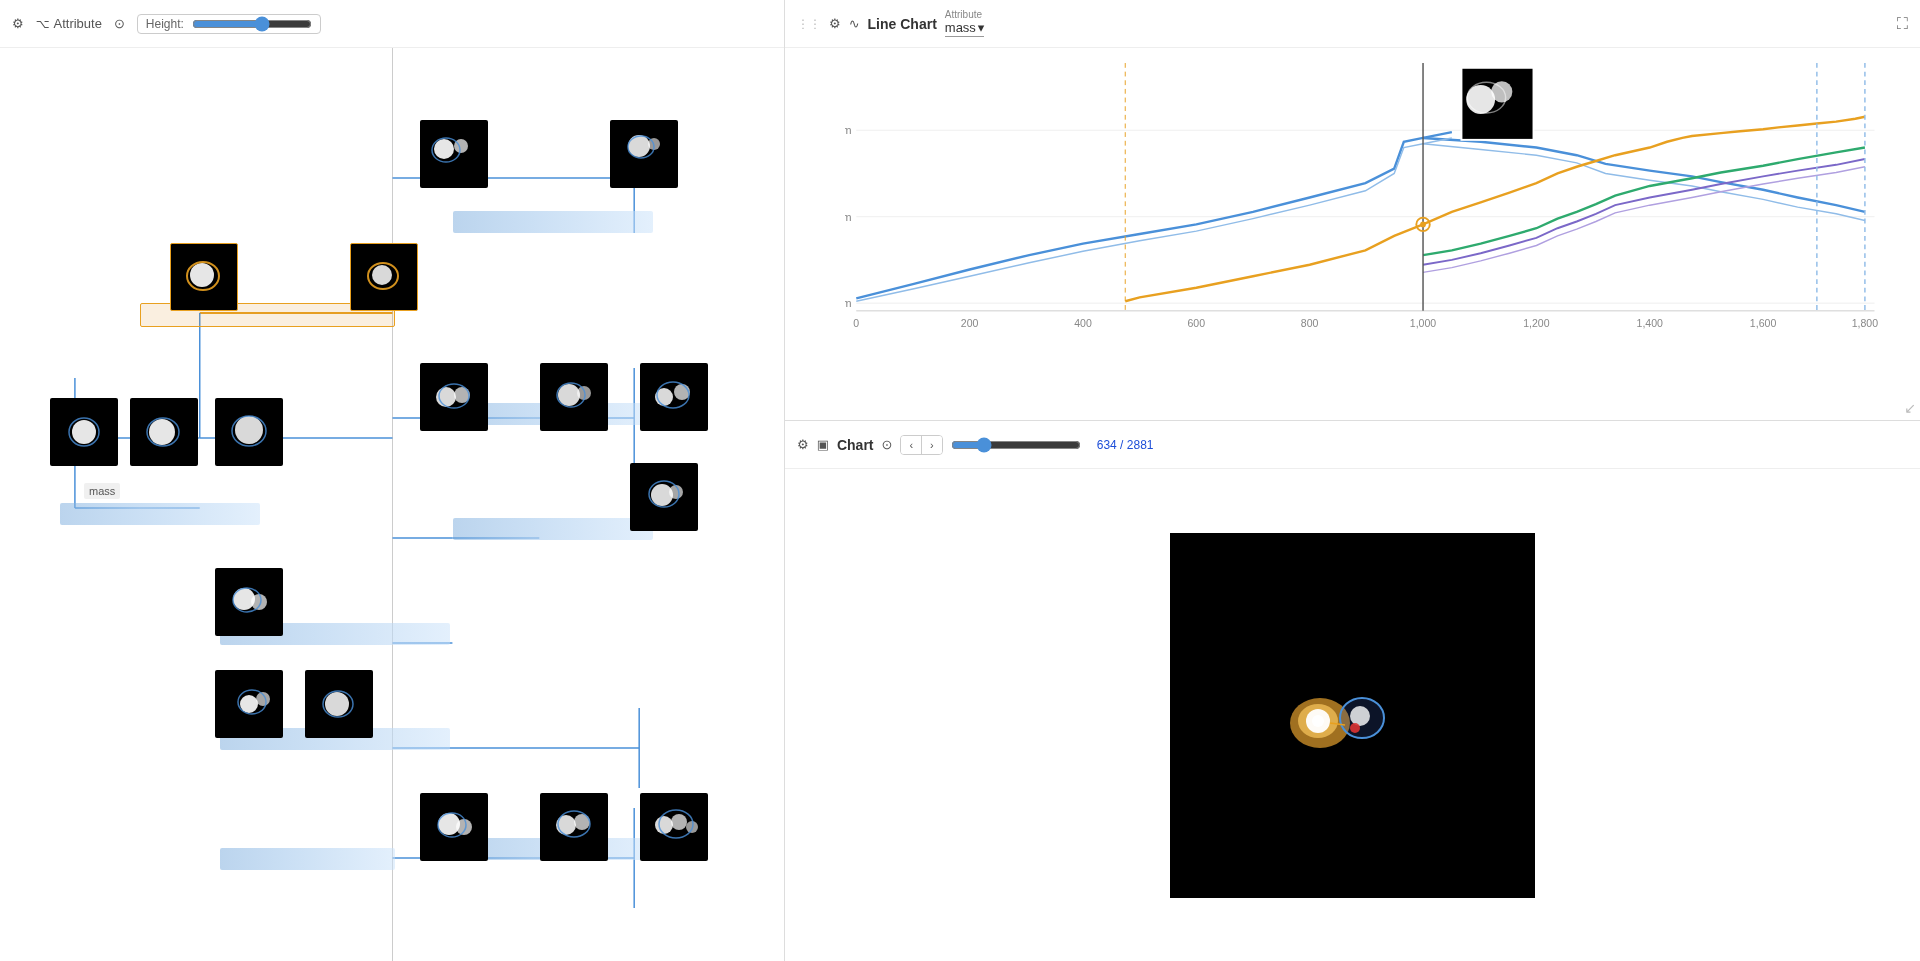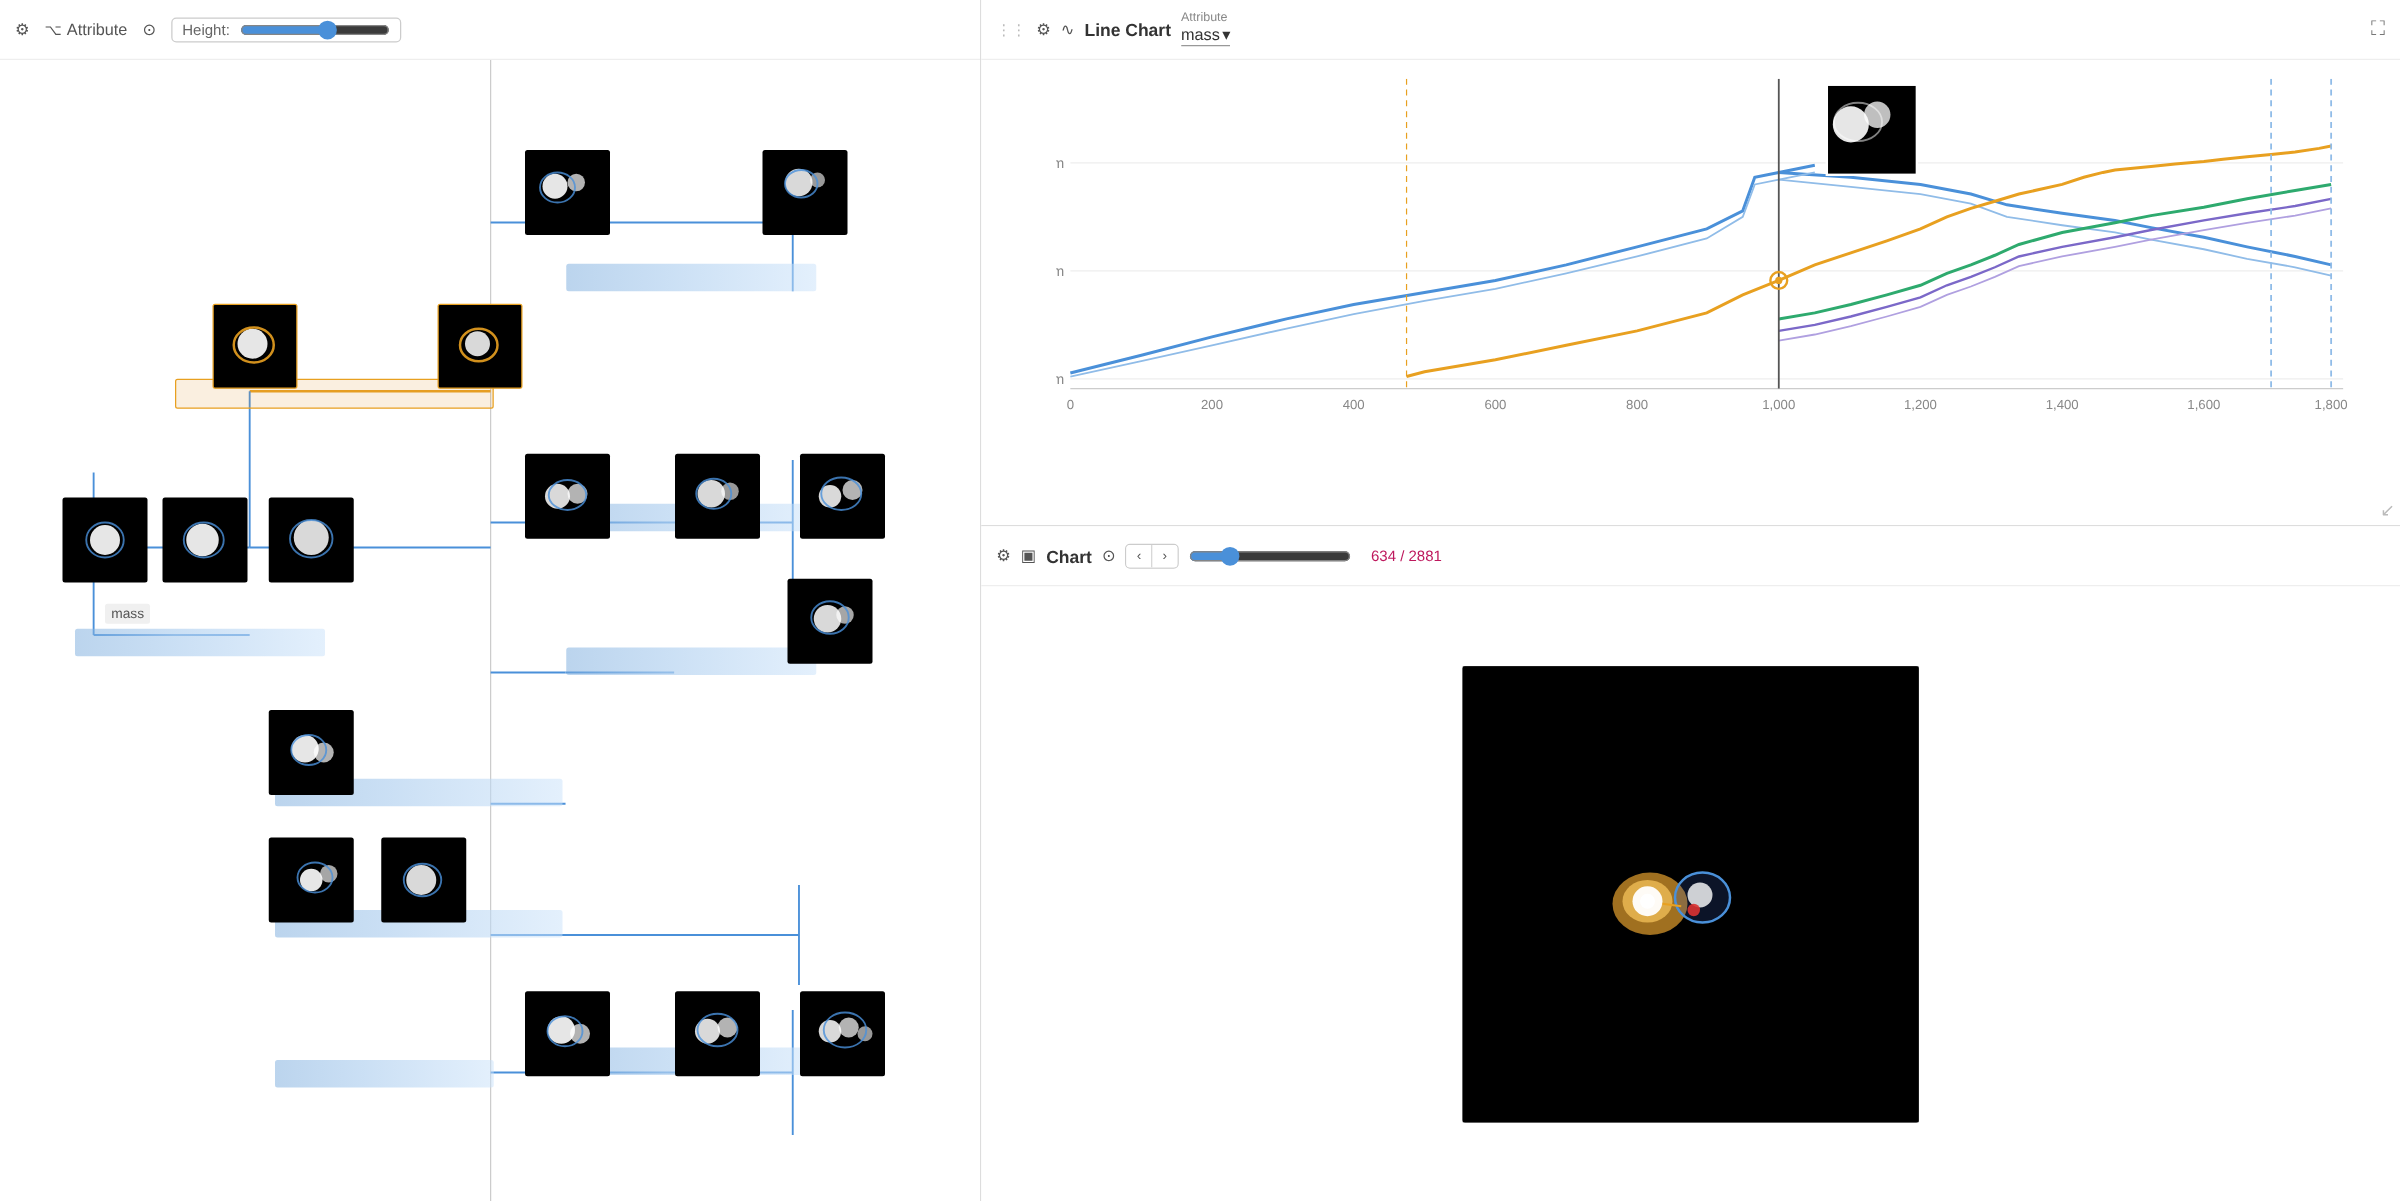--- a/index.html
+++ b/index.html
@@ -195,21 +195,21 @@
       font-size: 11px;
       color: #555;
       border-right: 1px solid #ccc;
     }
 
     .nav-btn:last-child {
       border-right: none;
     }
 
     .counter-text {
-      color: #be185d;
+      color: #1d4ed8;
       font-size: 12px;
       margin-left: 8px;
     }
 
     
     .thumb {
       width: 68px;
       height: 68px;
       background: #000;
       border-radius: 2px;

